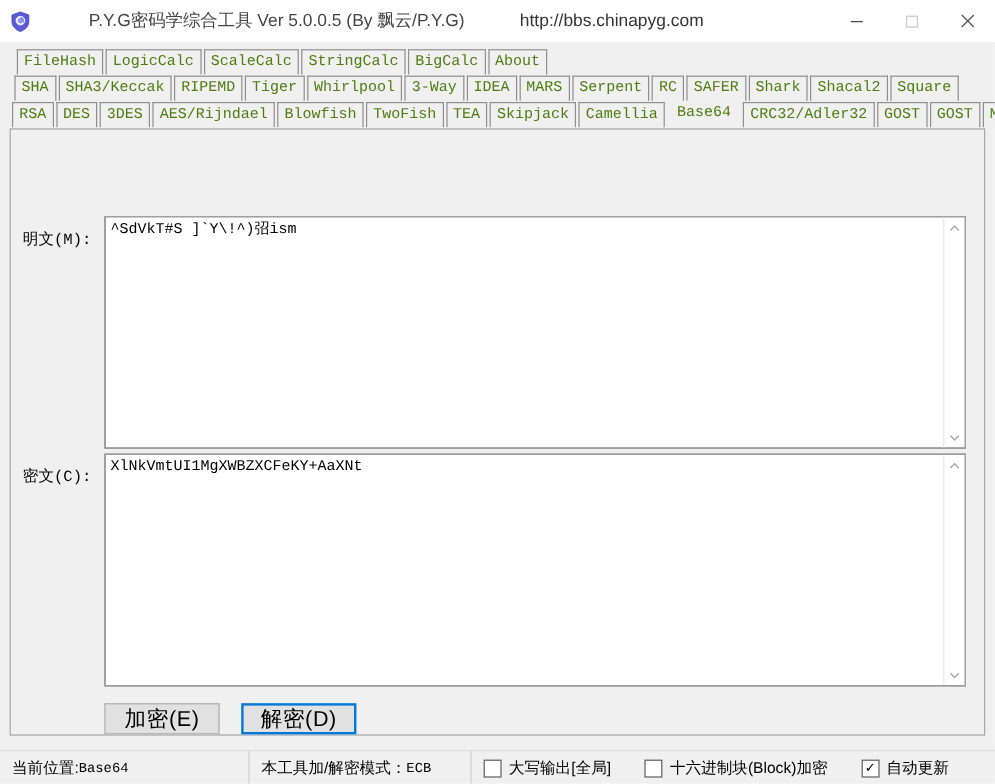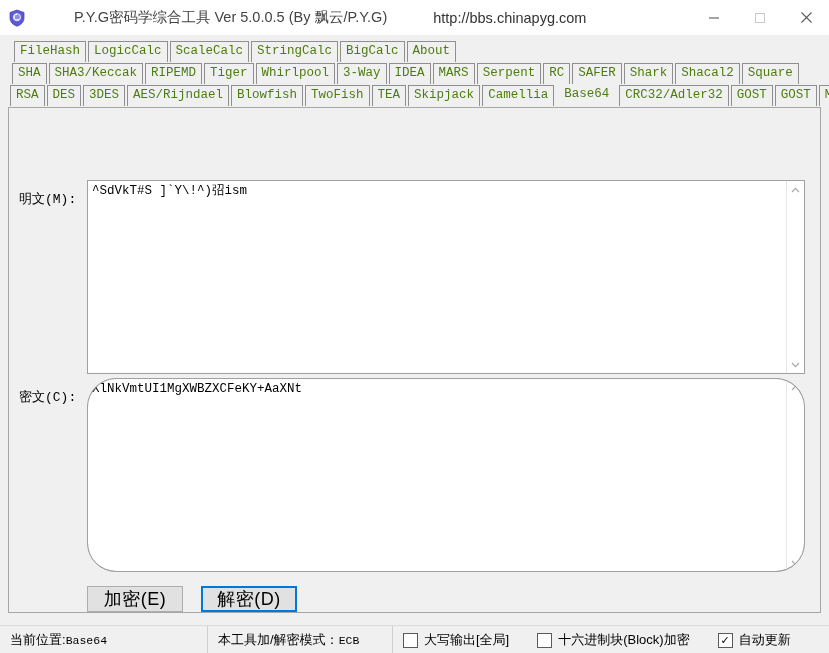--- a/index.html
+++ b/index.html
@@ -132,21 +132,21 @@
   #label-cipher { left: 10px; top: 280px; }
 
   .textbox {
     position: absolute;
     background: #737373;
     border: 1px solid #a0a0a0;
     box-sizing: border-box;
     overflow: hidden;
   }
   #plain-box { left: 78px; top: 72px; width: 718px; height: 194px; }
-  #cipher-box { left: 78px; top: 270px; width: 718px; height: 194px; border-radius: 29px; }
+  #cipher-box { left: 78px; top: 270px; width: 718px; height: 194px; }
 
   .textarea-inner {
     position: absolute;
     left: 0; top: 0;
     right: 17px;
     bottom: 0;
     padding: 3px 4px;
     font-family: "Liberation Mono", "DejaVu Sans Mono", monospace;
     font-size: 12.5px;
     line-height: 15px;

